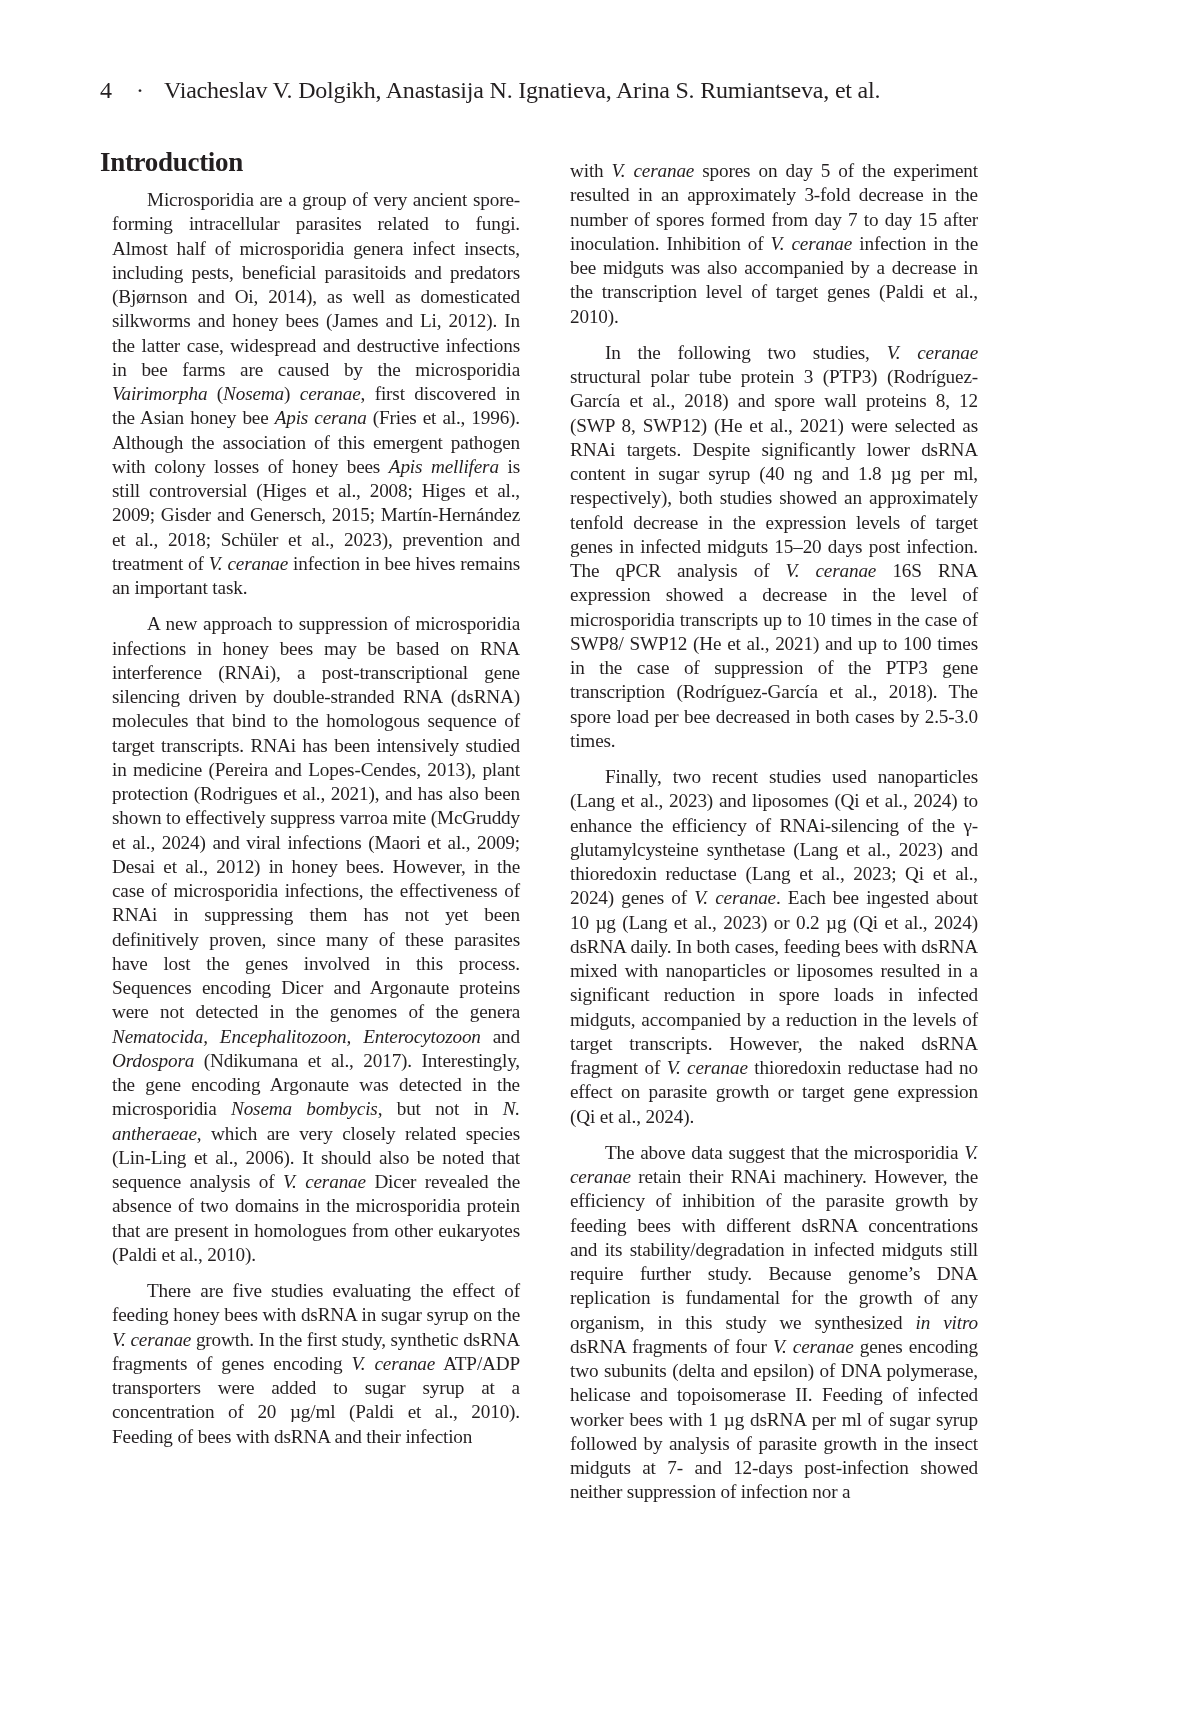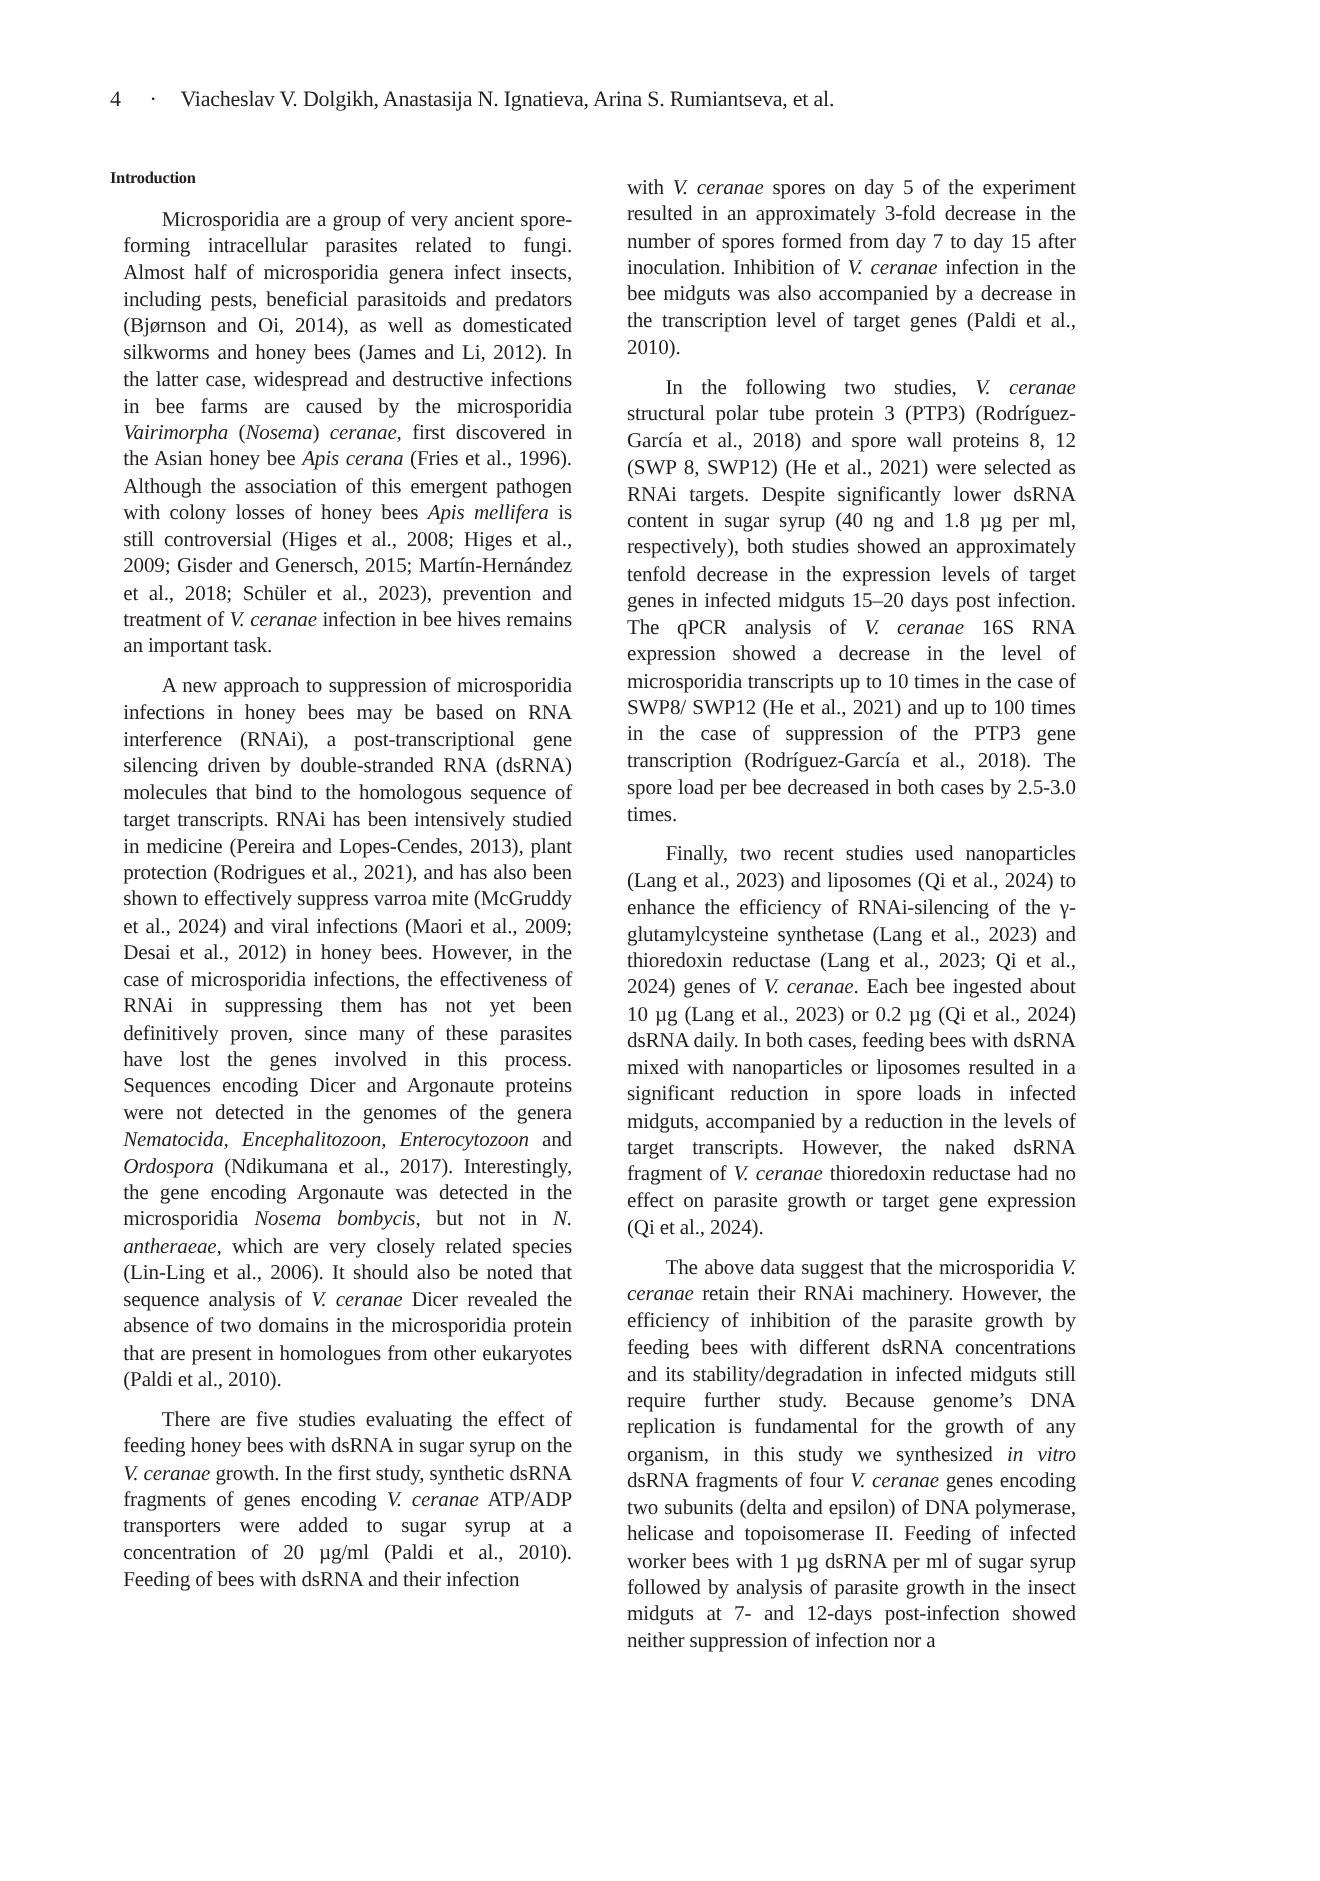--- a/index.html
+++ b/index.html
@@ -2,34 +2,34 @@
 <html><head>
 <meta charset="utf-8">
 <style>
   html, body { margin: 0; padding: 0; background: #ffffff; }
   body {
     width: 1200px; height: 1710px; position: relative; overflow: hidden;
     font-family: "Liberation Serif", "DejaVu Serif", serif;
     color: #231f20;
   }
   .running-head {
-    position: absolute; left: 100px; top: 76px; font-size: 20px; line-height: 28px;
+    position: absolute; left: 100px; top: 76px; font-size: 24px; line-height: 28px;
     white-space: nowrap; letter-spacing: -0.2px;
   }
   .running-head .page-num { display: inline-block; width: 36px; }
   .running-head .sep { display: inline-block; width: 28px; text-align: left; }
   .column {
     position: absolute; top: 148px; width: 432px;
     font-size: 19.2px; line-height: 24.25px; text-align: justify;
     hyphens: manual; letter-spacing: -0.15px;
   }
   .col-left { left: 100px; }
   .col-right { left: 558px; top: 147px; }
   .section-heading {
-    font-weight: bold; font-size: 15px; line-height: 28px; margin: 0 0 5px 0;
+    font-weight: bold; font-size: 27px; line-height: 28px; margin: 0 0 5px 0;
     letter-spacing: -0.3px;
   }
   .para { margin: 12px; text-indent: 35px; }
   .para.no-indent { text-indent: 0; }
   .para i { font-style: italic; }
 </style>
 </head>
 <body>
 
 <div class="running-head">

